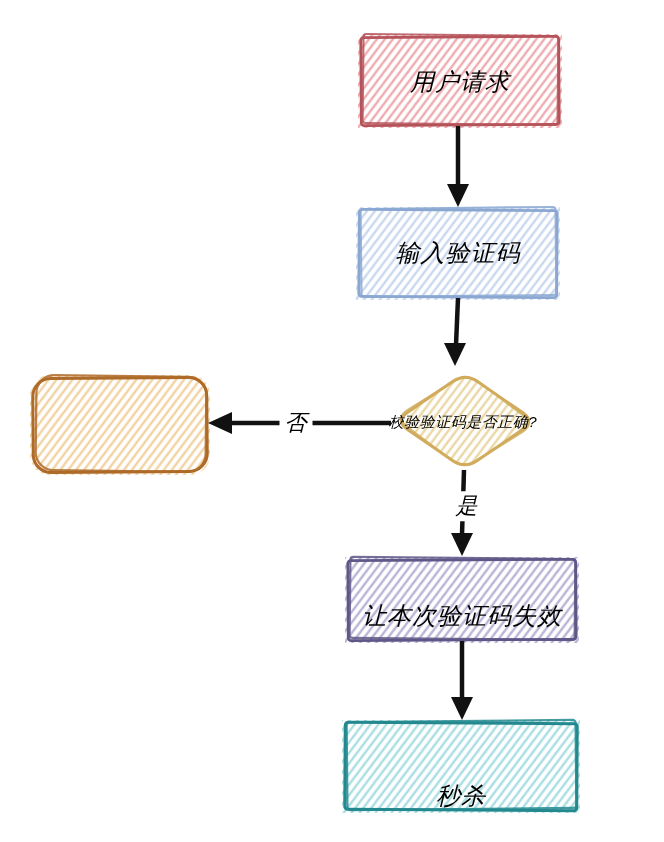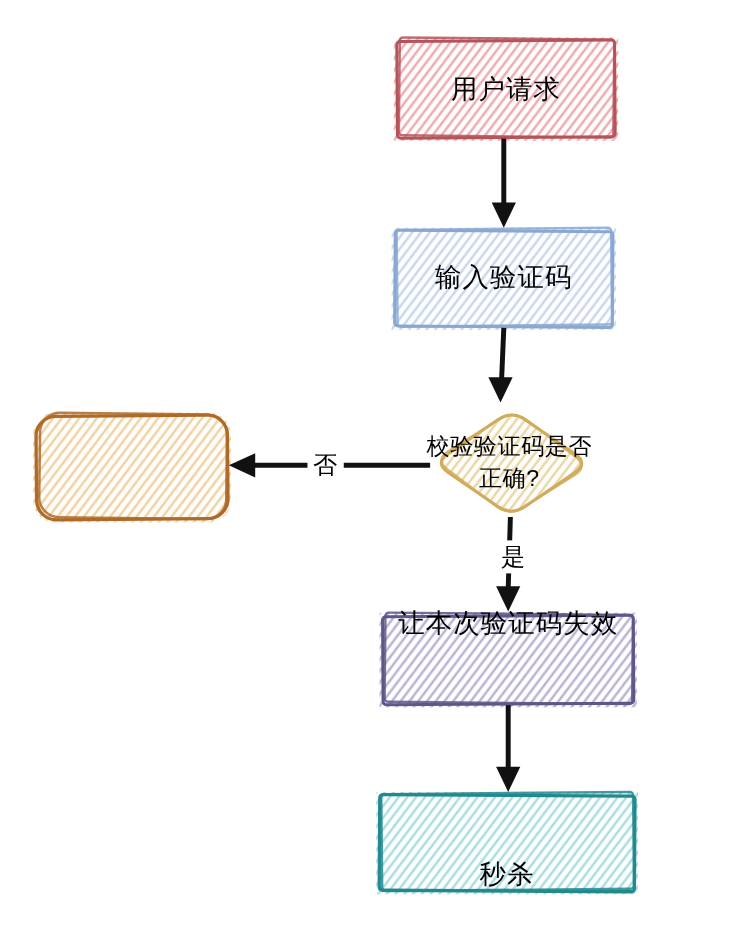--- a/index.html
+++ b/index.html
@@ -7,40 +7,41 @@
     padding: 0;
     background: #ffffff;
   }
   .stage {
     position: relative;
     width: 664px;
     height: 842px;
     background: #ffffff;
     overflow: hidden;
     font-family: "Liberation Sans", "DejaVu Sans", sans-serif;
+    font-style: italic;
   }
   .stage svg {
     position: absolute;
     left: 0;
     top: 0;
   }
   .label {
     position: absolute;
     transform: translate(-50%, -50%);
     color: #000000;
     white-space: nowrap;
     text-align: center;
     line-height: 1.25;
     letter-spacing: 1px;
   }
   .node-label {
     font-size: 24px;
   }
   .diamond-label {
-    font-size: 21px;
+    font-size: 15px;
     white-space: normal;
     width: 156px;
     line-height: 29px;
     letter-spacing: 0.5px;
   }
   .edge-label {
     font-size: 22px;
     background: #ffffff;
     padding: 1px 5px;
   }
@@ -133,21 +134,21 @@
     </g>
   </svg>
 
   <div class="label node-label" style="left:460px; top:82px;">用户请求</div>
 
   <div class="label node-label" style="left:458px; top:253px;text-align:center;">输入验证码</div>
 
   <div class="label diamond-label" style="left:463px; top:421px;">校验验证码是否正确?</div>
 
 
-  <div class="label node-label" style="left:462px; top:568px;text-align:right;">让本次验证码失效</div>
+  <div class="label node-label" style="left:462px; top:616px;text-align:right;">让本次验证码失效</div>
 
   <div class="label node-label" style="left:461px; top:796px;">秒杀</div>
 
   <div class="label edge-label" style="left:296px; top:423px;">否</div>
 
   <div class="label edge-label" style="left:467px; top:506px;">是</div>
 
 </div>
 
 </body></html>

